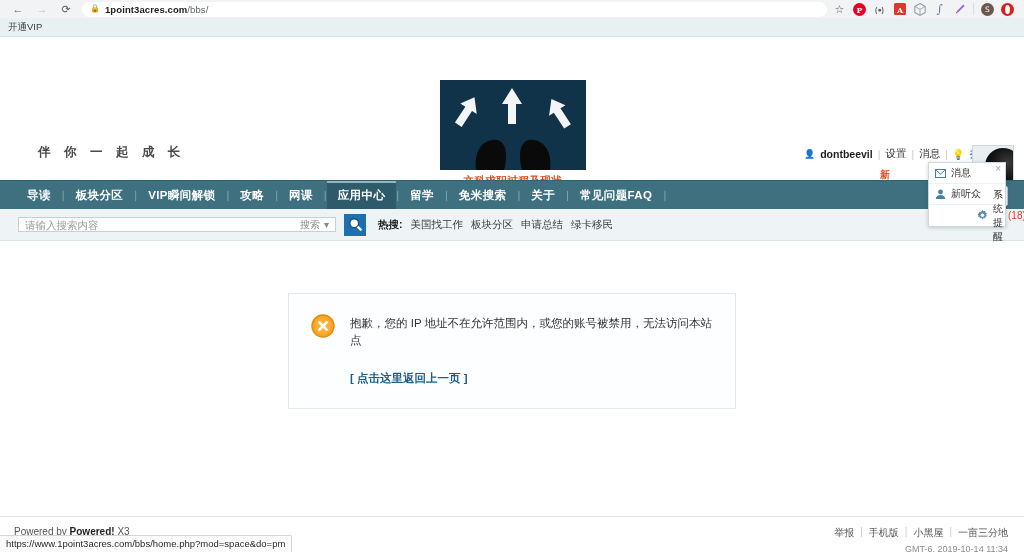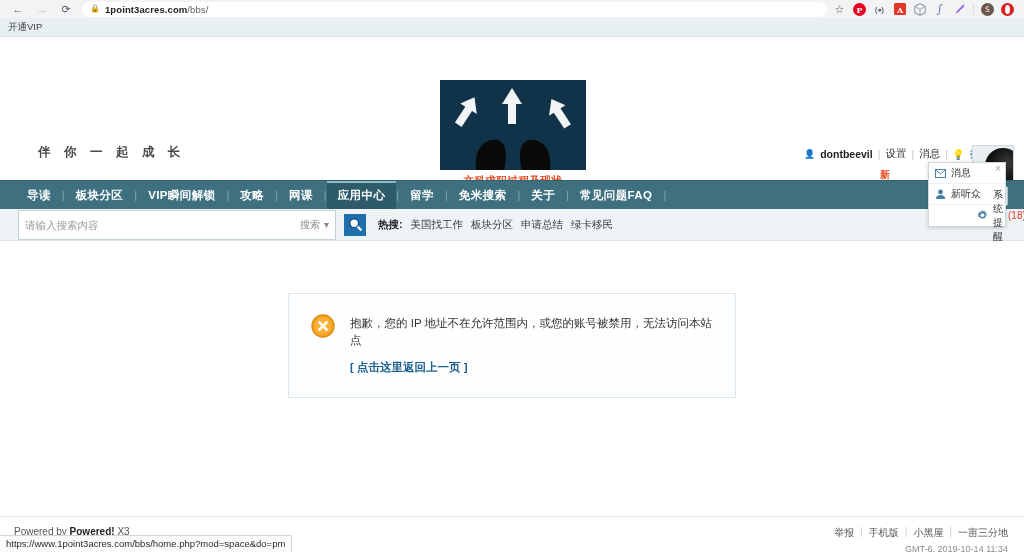--- a/index.html
+++ b/index.html
@@ -137,21 +137,21 @@
     display: flex; align-items: center; gap: 5px; padding: 0 9px;
     font-size: 10.5px; color: #3b6474; font-weight: bold;
   }
 
   
   .searchbar {
     height: 32px; background: #eef4f6; border-bottom: 1px solid #dbe6ea;
     display: flex; align-items: center; padding-left: 18px; gap: 8px;
   }
   .sbox {
-    width: 318px; height: 30px; background: #fff; border: 1px solid #c3d2d8;
+    width: 318px; height: 15px; background: #fff; border: 1px solid #c3d2d8;
     display: flex; align-items: center; padding: 0 6px;
   }
   .sinput {
     flex: 1; border: none; outline: none; font-size: 10.5px; color: #333;
     font-family: "Liberation Sans", sans-serif; background: transparent;
   }
   .sinput::placeholder { color: #9a9a9a; }
   .stype { display: flex; align-items: center; gap: 4px; font-size: 10px; color: #888; padding-left: 6px; }
   .sbtn {
     width: 22px; height: 22px; background: #1f6fae;
@@ -164,21 +164,21 @@
   
   .content { padding-top: 52px; display: flex; justify-content: center; }
   .alert-box {
     width: 448px; background: #fcfeff; border: 1px solid #dfe9ec;
     padding: 19px 22px 22px 22px; display: flex; gap: 15px; align-items: flex-start;
   }
   .alert-ico { width: 24px; height: 24px; flex: 0 0 24px; margin-top: 1px; }
   .alert-txt { padding-top: 2px; }
   .alert-msg { font-size: 11.5px; color: #333; line-height: 1.5; }
   .alert-link {
-    display: inline-block; margin-top: 10px; font-size: 11.5px;
+    display: inline-block; margin-top: 21px; font-size: 11.5px;
     color: #1b5e8c; font-weight: bold; text-decoration: none;
   }
 
   
   .footer {
     position: absolute; left: 0; bottom: 0; width: 1024px; height: 36px;
     border-top: 1px solid #e3e3e3; background: #fff;
   }
   .footer-in {
     display: flex; justify-content: space-between; align-items: flex-start;

